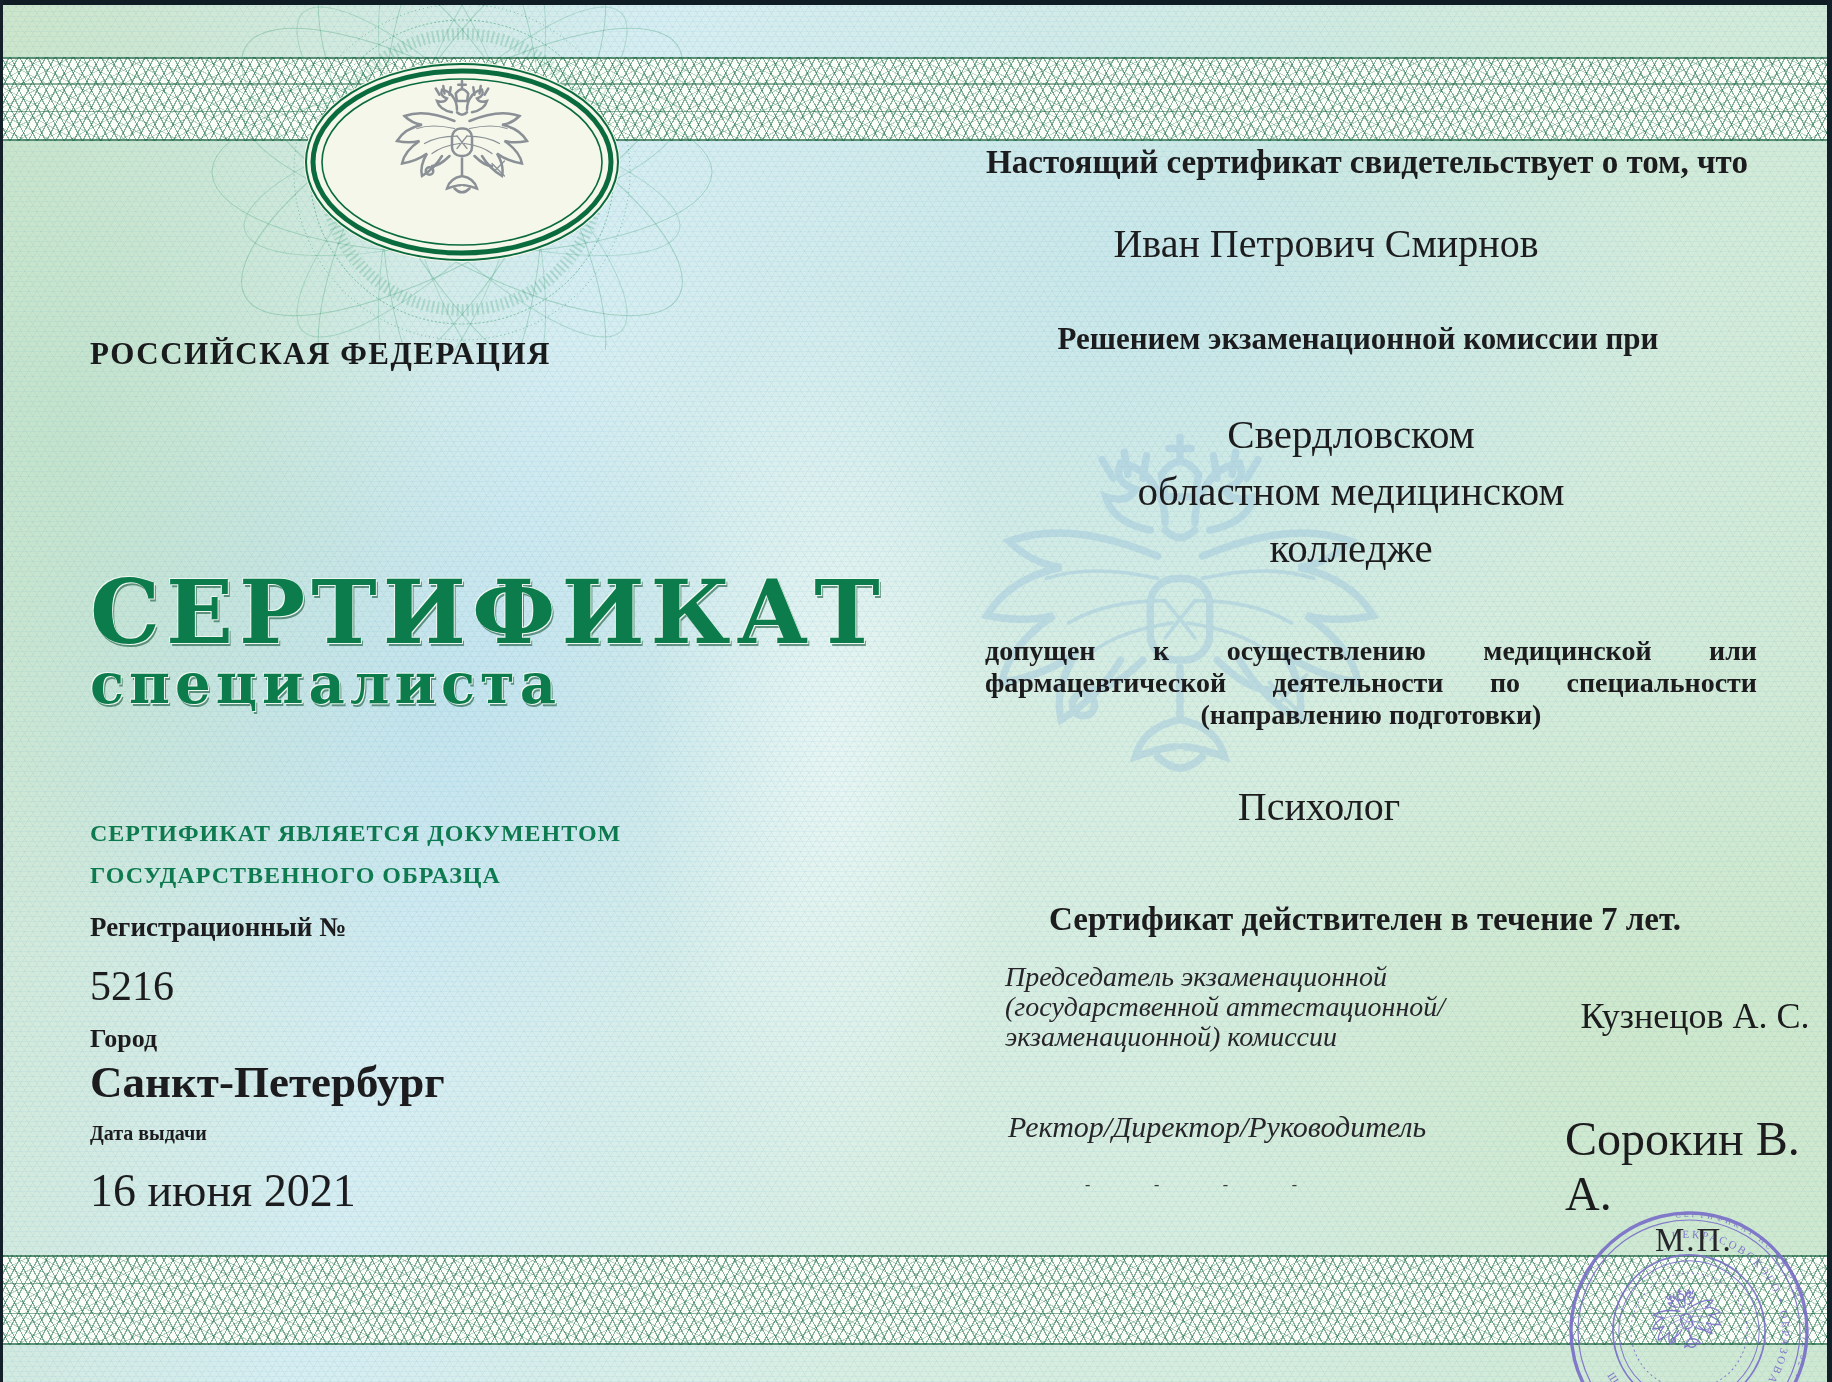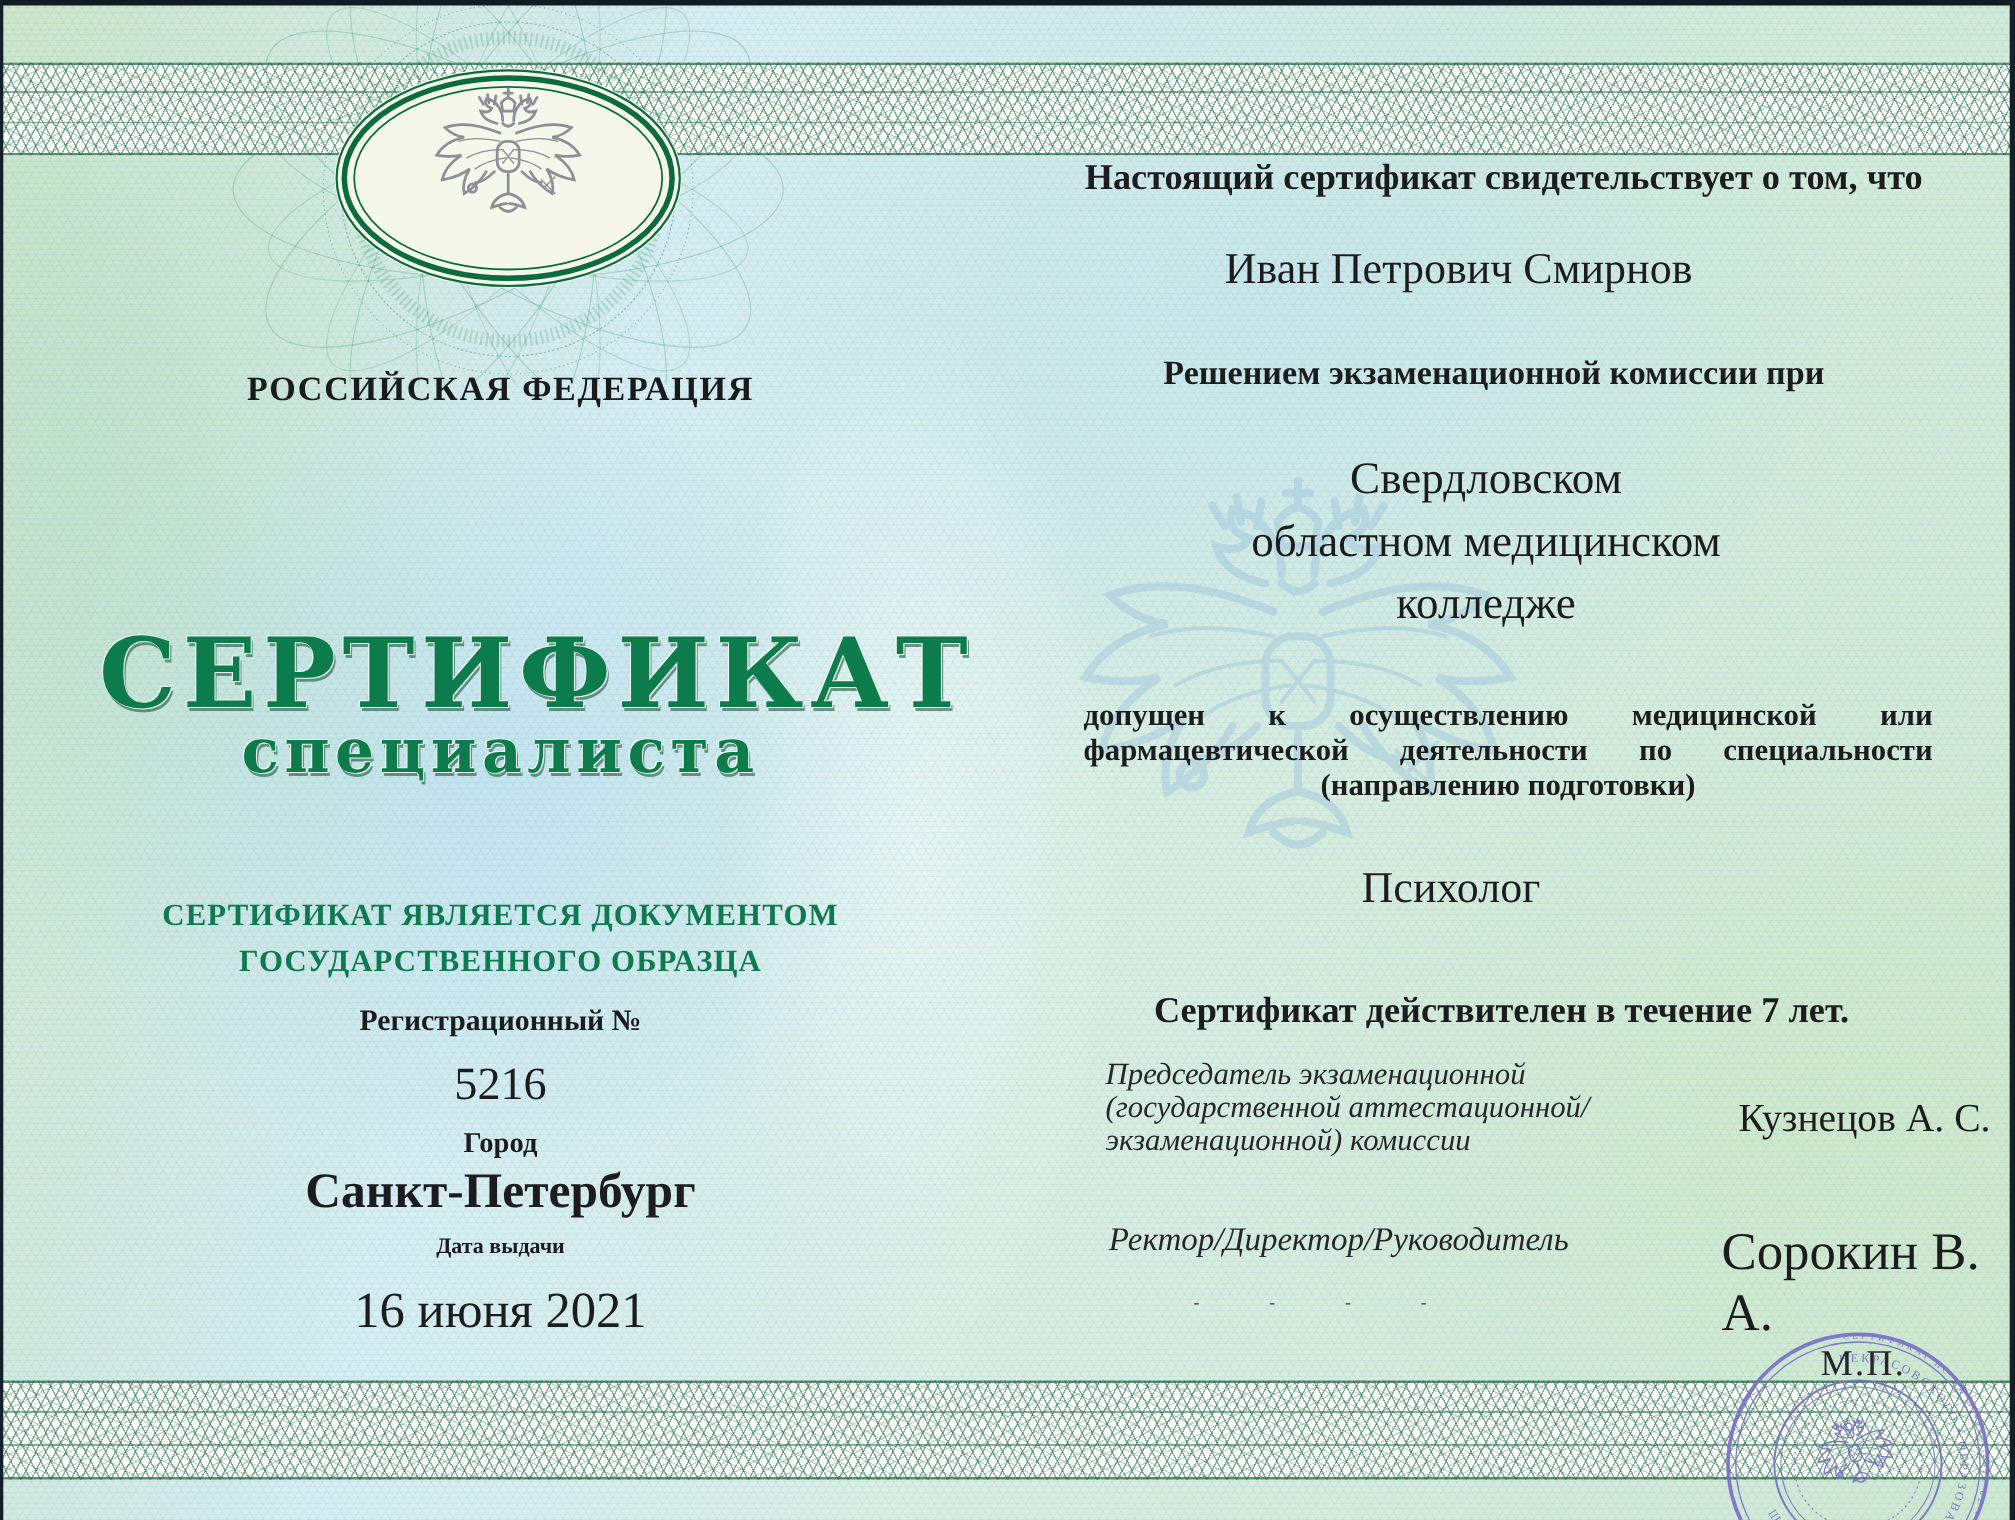--- a/index.html
+++ b/index.html
@@ -42,29 +42,29 @@
         rgba(8,84,48,.45) 64% calc(64% + 1.5px), transparent calc(64% + 1.5px) calc(100% - 2px),
         rgba(8,84,48,.65) calc(100% - 2px) 100%);
   }
   .band-top{top:57px;height:84px;}
   .band-bottom{top:1255px;height:90px;}
 
   .rosette{left:190px;top:0px;z-index:3;}
   .watermark{left:950px;top:415px;z-index:1;opacity:.45;}
 
   
-  .left-col{left:90px;width:730px;text-align:center;z-index:4;}
+  .left-col{left:90px;width:730px;z-index:4;}
   .country{top:336px;font-size:31px;font-weight:700;letter-spacing:1.5px;color:#191a1c;}
   .cert-title{top:560px;font-family:"DejaVu Serif",serif;font-weight:700;font-size:88px;
     letter-spacing:6px;color:#0d7c4c;
     text-shadow:-1px -1px 0 #edf7f0, 1px 1px 0 #eef8f1, 2px 3px 0 rgba(7,77,45,.55);}
   .cert-subtitle{top:650px;font-family:"DejaVu Serif",serif;font-weight:700;font-size:56px;
     letter-spacing:5px;color:#0d7c4c;
     text-shadow:-1px -1px 0 #edf7f0, 1px 1px 0 #eef8f1, 2px 3px 0 rgba(7,77,45,.55);}
-  .statement{top:812px;font-size:28px;font-weight:600;letter-spacing:1px;color:#0e7a4f;line-height:42px;}
+  .statement{top:812px;font-size:24px;font-weight:600;letter-spacing:1px;color:#0e7a4f;line-height:42px;}
   .reg-label{top:912px;font-size:27px;font-weight:700;}
   .reg-number{top:962px;font-size:42px;}
   .city-label{top:1024px;font-size:26px;font-weight:700;}
   .city-value{top:1056px;font-size:45px;font-weight:bold;}
   .date-label{top:1122px;font-size:20px;font-weight:700;}
   .date-value{top:1164px;font-size:46px;}
 
   
   .rc{z-index:4;}
   .intro{left:917px;top:144px;width:900px;text-align:center;font-size:33px;font-weight:700;}

